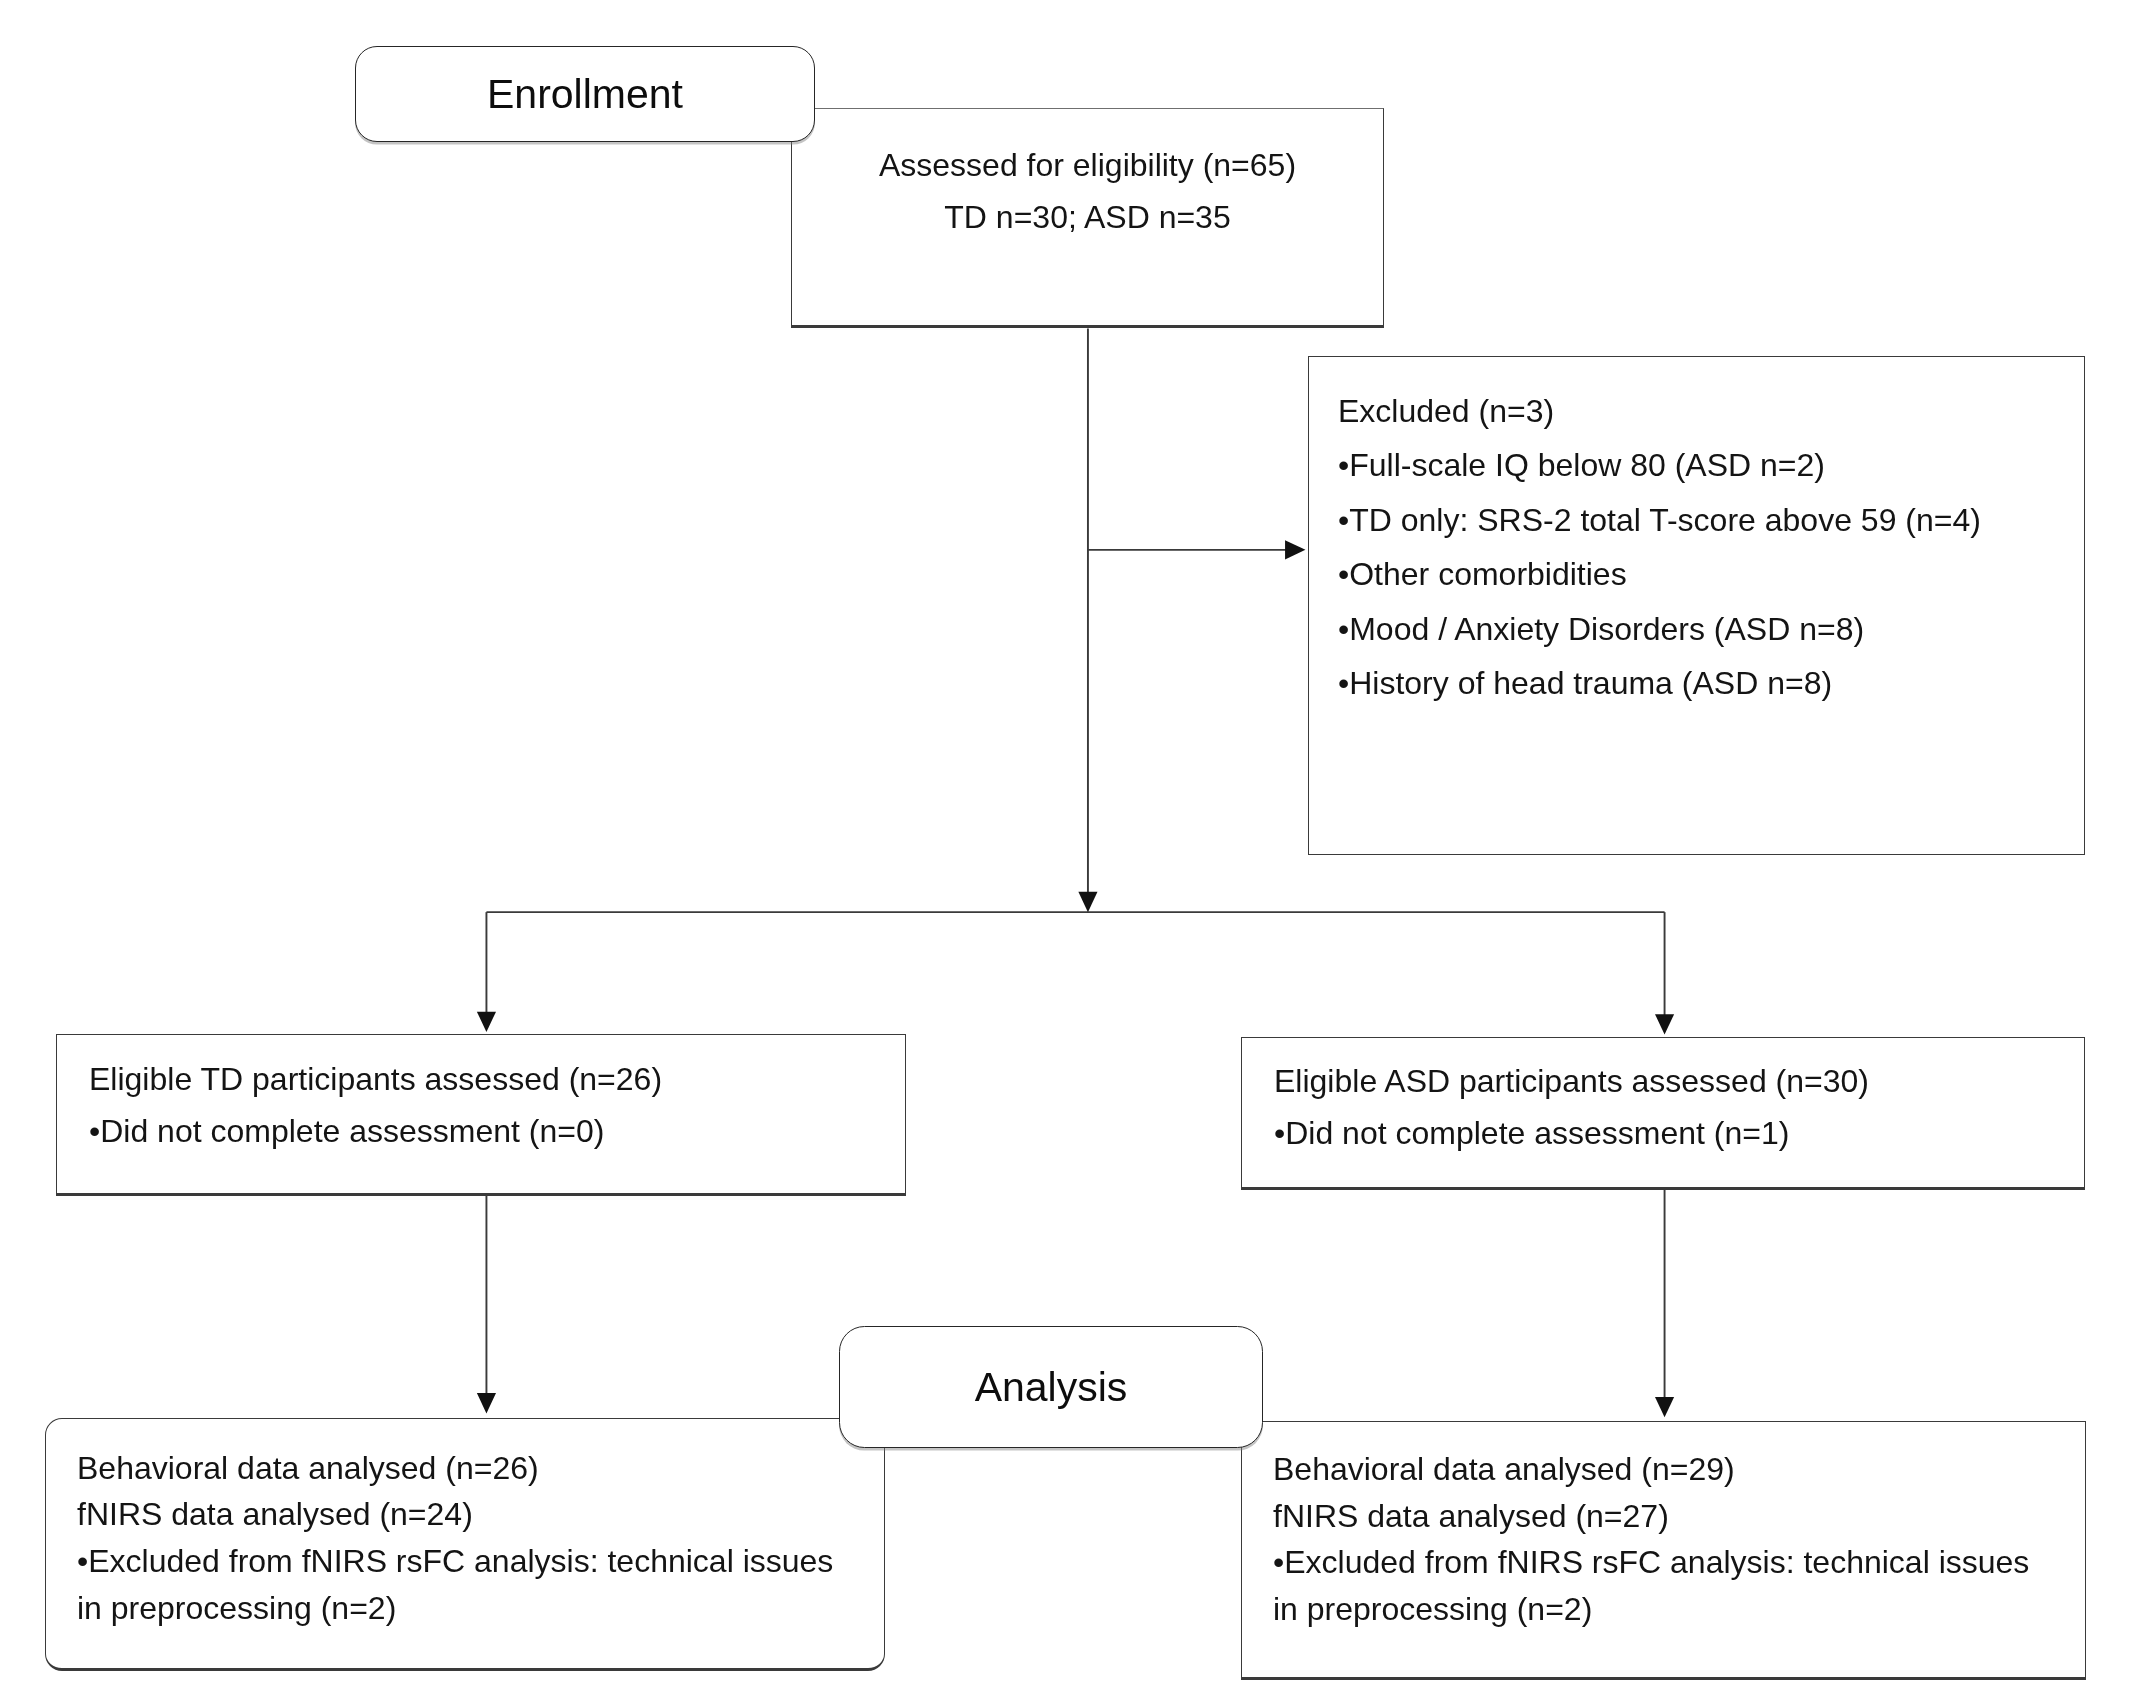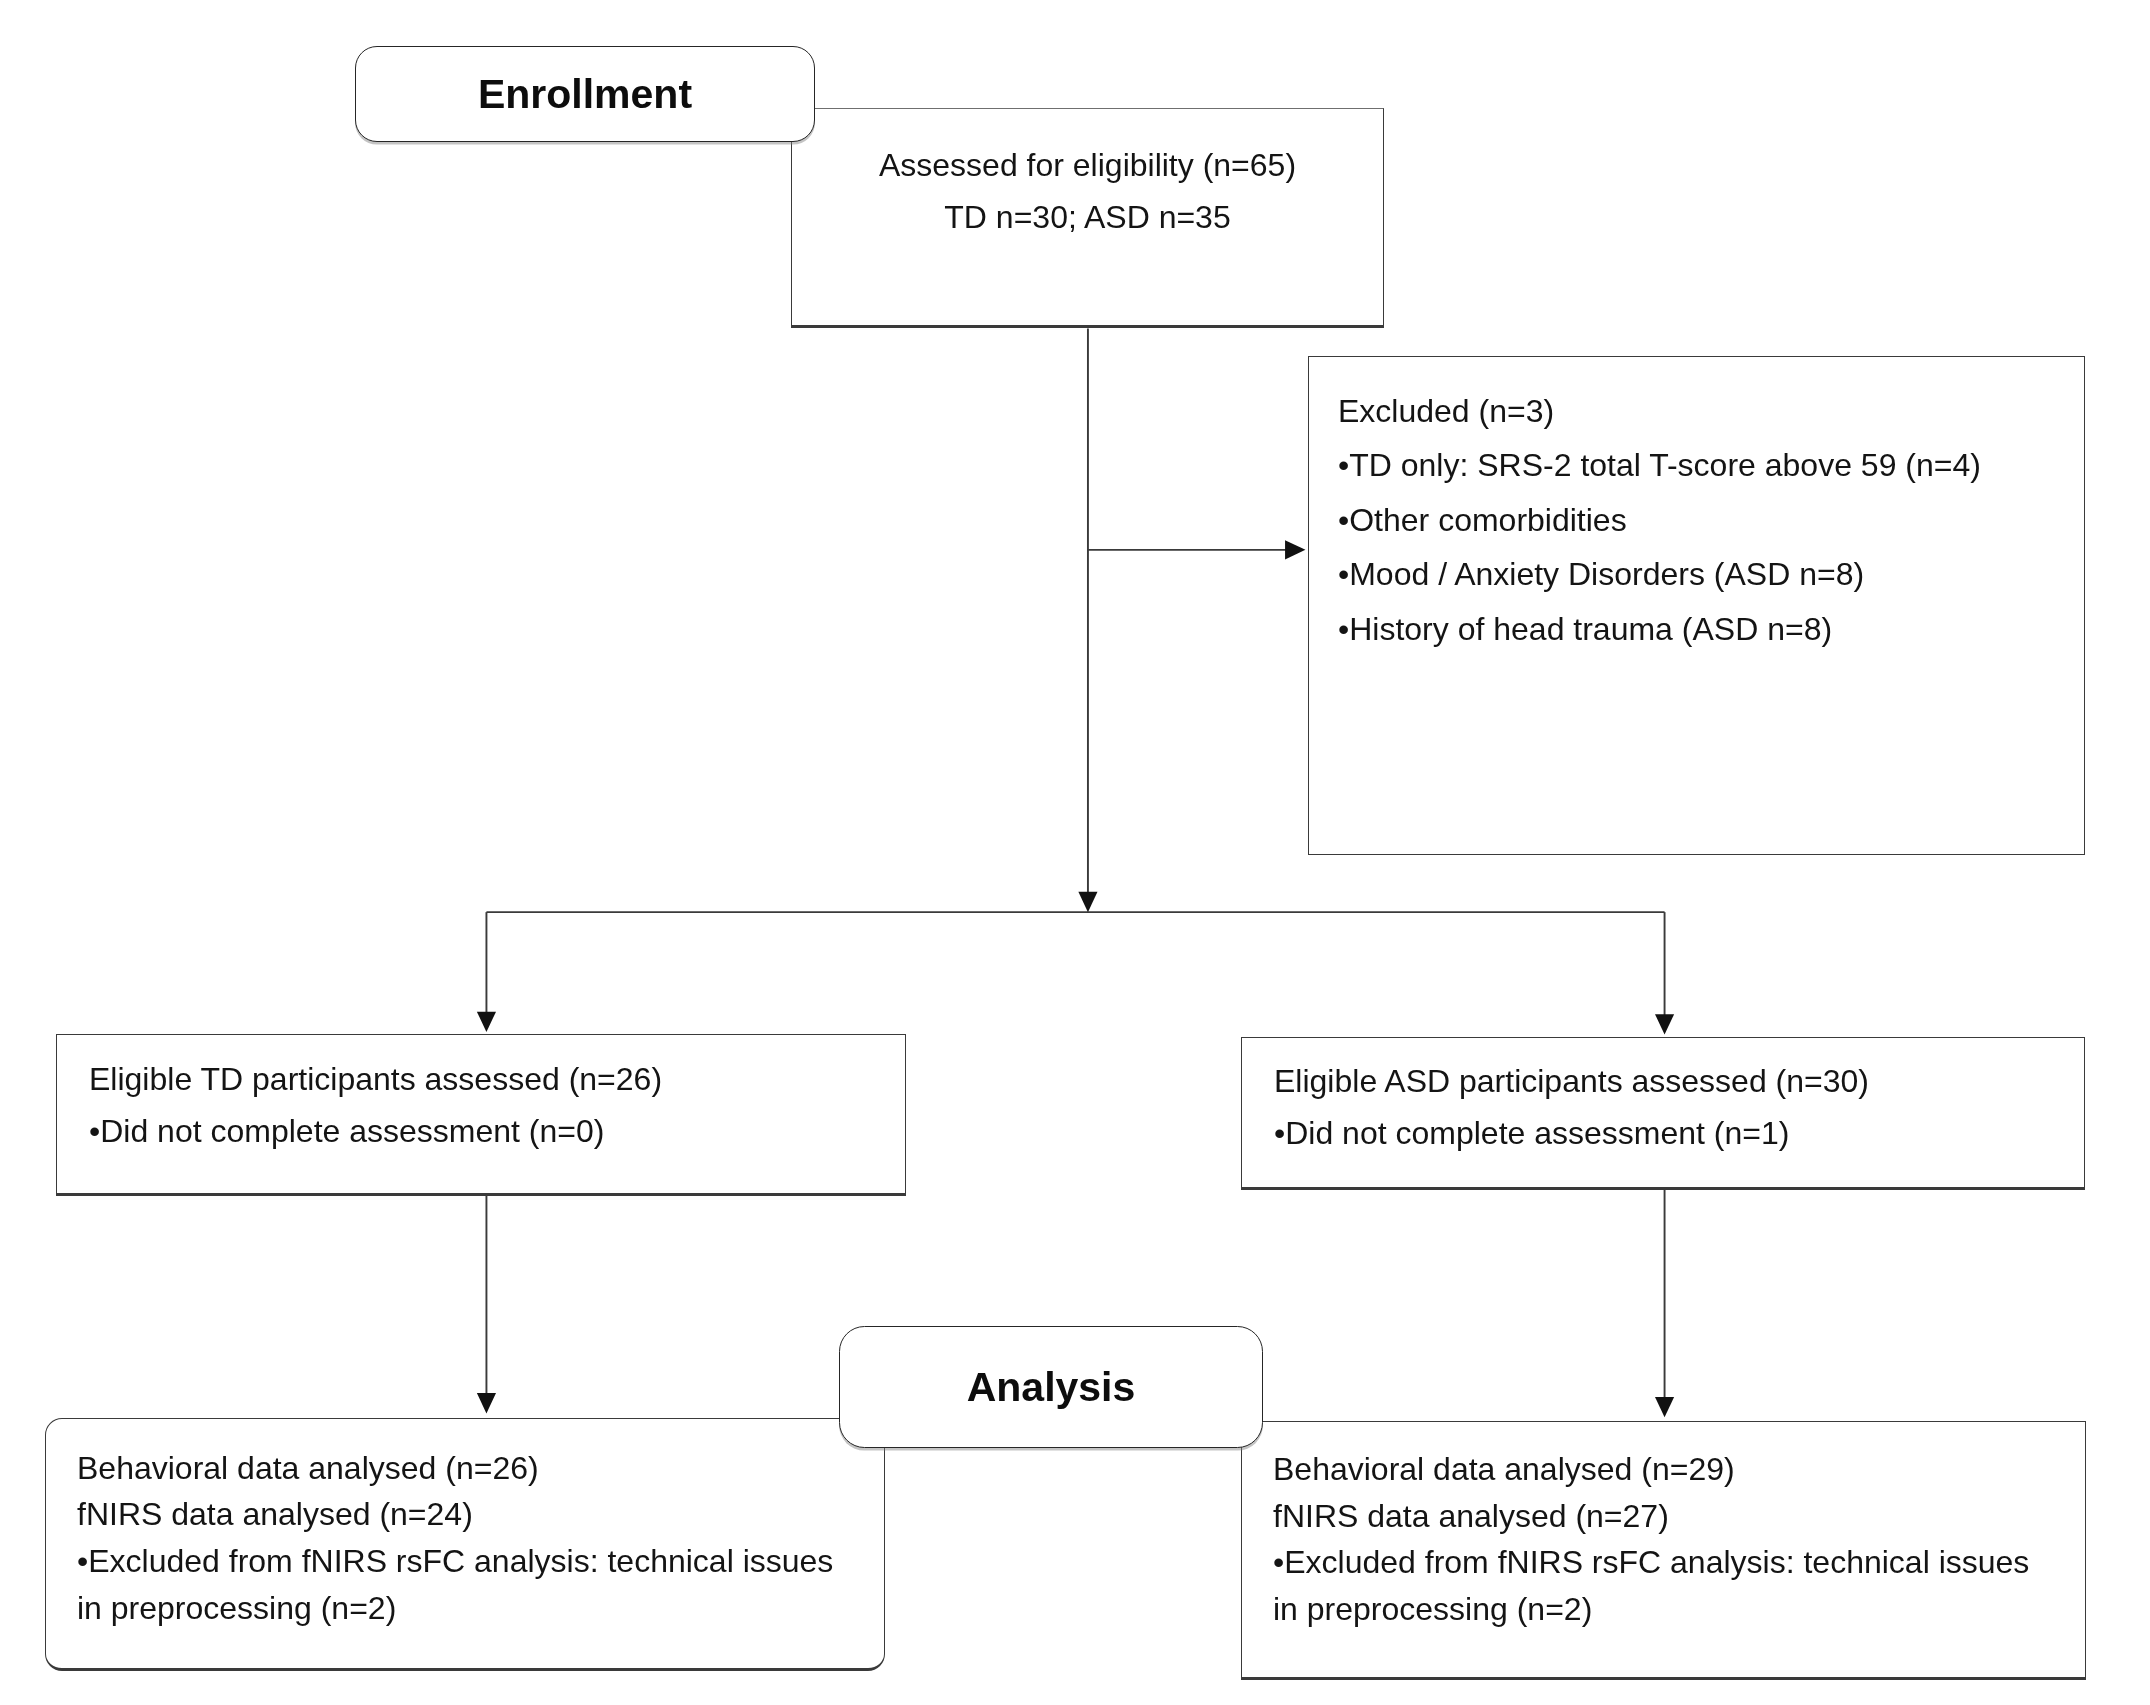--- a/index.html
+++ b/index.html
@@ -46,21 +46,21 @@
     position: absolute;
     background: #ffffff;
     border: 1.9px solid #262626;
     border-radius: 25.5px;
     box-sizing: border-box;
     z-index: 2;
     display: flex;
     align-items: center;
     justify-content: center;
     font-size: 41px;
-    font-weight: bold;
+    font-weight: normal;
     color: #0d0d0d;
     box-shadow: 0 2.6px 0 rgba(125,125,125,0.45);
   }
   
   #enrollment-pill   { left: 355px;  top: 46px;   width: 460px;  height: 96px; border-radius: 22px; }
   #assessed-box      { left: 791px; top: 108px;  width: 593px;  height: 220px; padding-top: 31px; border-top-color:#6f6f6f; }
   #excluded-box      { left: 1308px; top: 356px;  width: 777px; height: 499px; padding: 27px 25.5px 0 29px; border-bottom-width:1.9px; line-height: 1.7; }
   #assessment-pill   { left: 839px; top: 986px; width: 424px;  height: 121px; }
   #td-assessed-box   { left: 56px;   top: 1034px; width: 850px; height: 162px; padding: 19px 19px 0 32px; }
   #asd-assessed-box  { left: 1241px; top: 1037px; width: 844px; height: 153px; padding: 18px 19px 0 32px; }
@@ -100,20 +100,21 @@
     </g>
   </svg>
 
   <div class="rect centered" id="assessed-box">
     <div class="txt">Assessed for eligibility (n=65)</div>
     <div class="txt">TD n=30; ASD n=35</div>
   </div>
 
   <div class="rect" id="excluded-box">
     <div class="txt">Excluded (n=3)</div>
+    <div class="txt">•Full-scale IQ below 80 (ASD n=2)</div>
     <div class="txt">•TD only: SRS-2 total T-score above 59 (n=4)</div>
     <div class="txt">•Other comorbidities</div>
     <div class="txt">•Mood / Anxiety Disorders (ASD n=8)</div>
     <div class="txt">•History of head trauma (ASD n=8)</div>
   </div>
 
   <div class="rect" id="td-assessed-box">
     <div class="txt">Eligible TD participants assessed (n=26)</div>
     <div class="txt">•Did not complete assessment (n=0)</div>
   </div>

